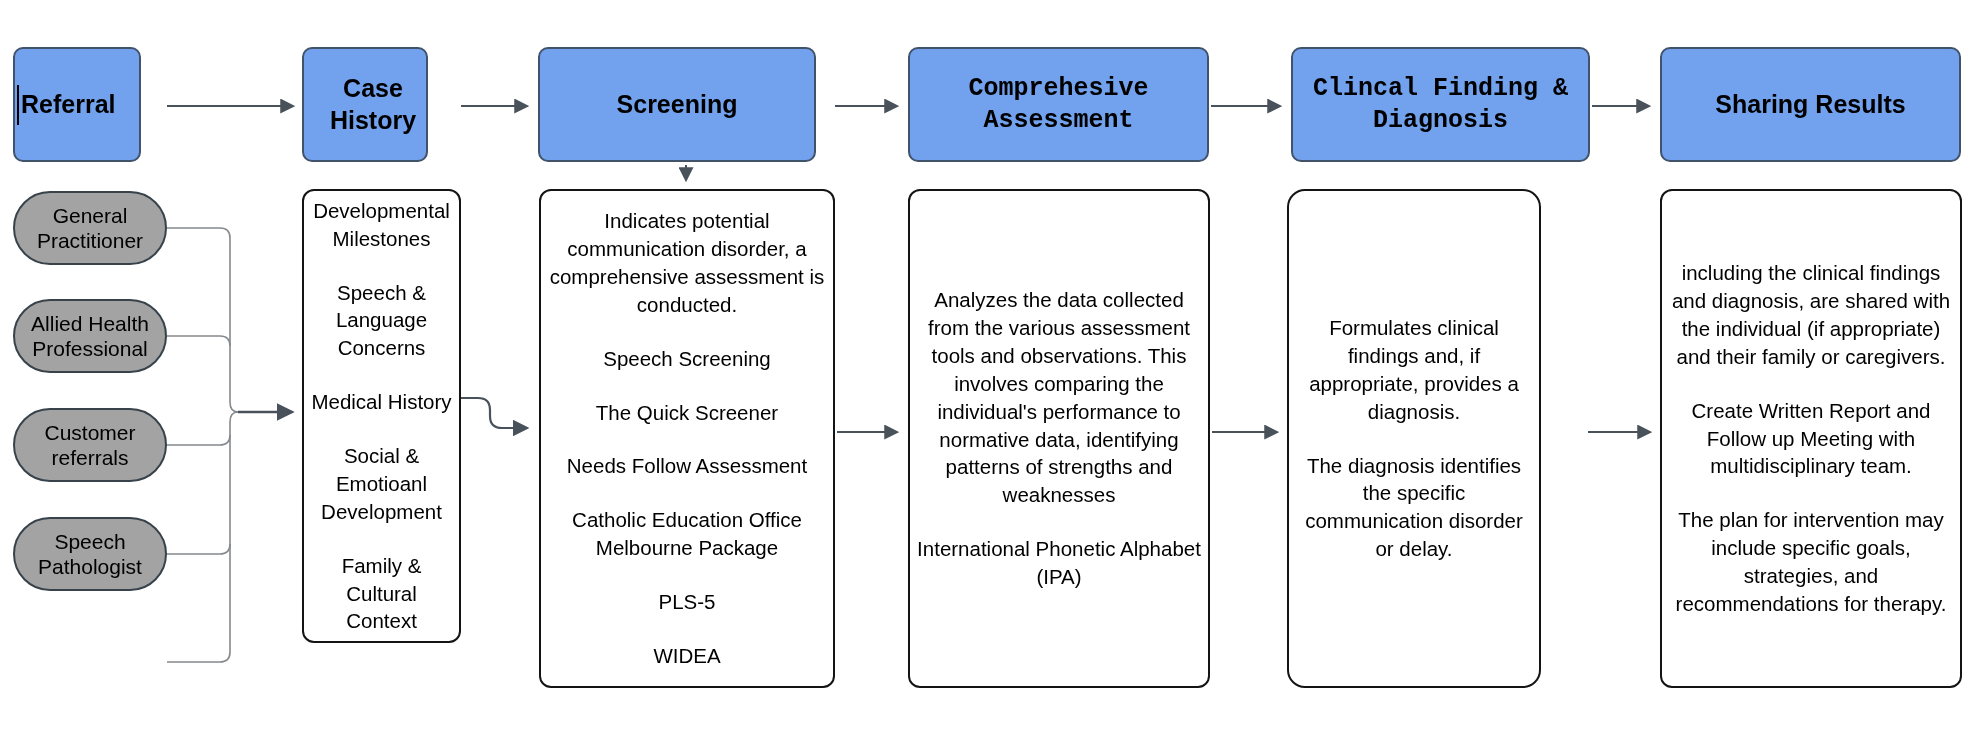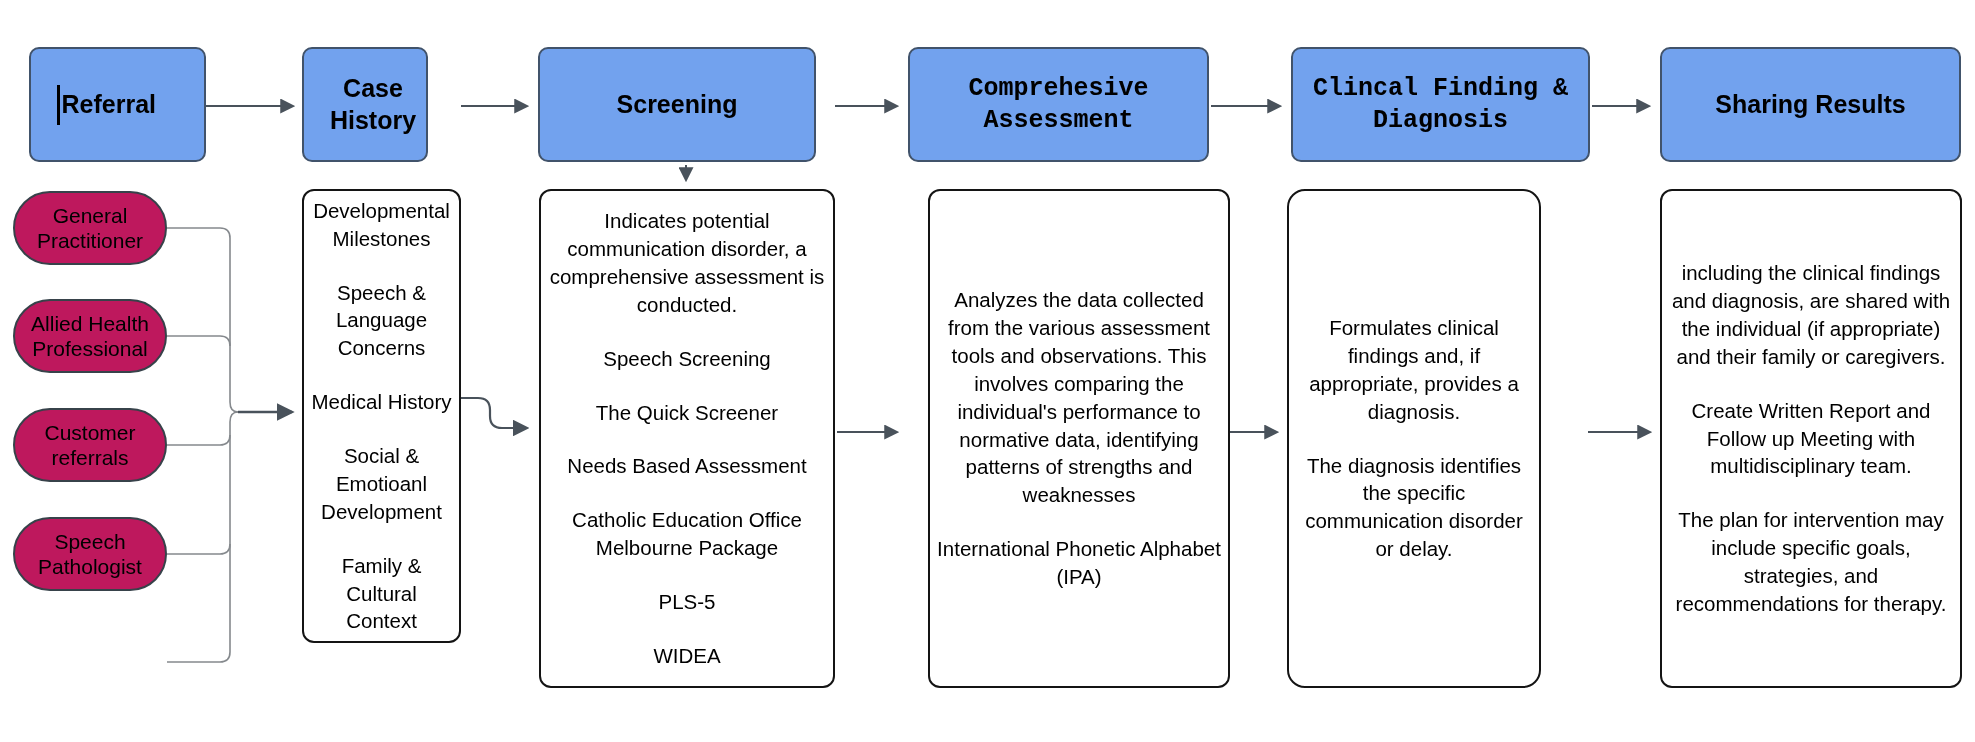--- a/index.html
+++ b/index.html
@@ -11,21 +11,21 @@
   .stage{
     position:absolute;top:47px;height:115px;box-sizing:border-box;
     background:#72a2ee;border:2.5px solid #41536b;border-radius:10px;
     display:flex;align-items:center;justify-content:center;text-align:center;
     font-weight:bold;font-size:25px;line-height:1.25;
   }
   .caret{width:2.5px;height:40px;background:#000;margin-right:2px;flex:0 0 auto;}
   
   .source{
     position:absolute;left:13px;width:154px;height:74px;box-sizing:border-box;
-    background:#be185d;border:2px solid #37424a;border-radius:37px;
+    background:#a3a3a3;border:2px solid #37424a;border-radius:37px;
     display:flex;align-items:center;justify-content:center;text-align:center;
     font-size:21px;line-height:1.2;padding:0 10px;
   }
   
   .detail{
     position:absolute;top:189px;box-sizing:border-box;background:#ffffff;
     border:2.5px solid #141414;border-radius:12px;
     display:flex;flex-direction:column;justify-content:center;
     text-align:center;font-size:20.5px;line-height:1.36;padding:8px 7px;
   }
@@ -59,21 +59,21 @@
     <path d="M167 554 H220 Q230 554 230 544" fill="none" stroke-width="1.6" stroke="#85898d"></path>
     <path d="M167 662 H220 Q230 662 230 652 V422 Q230 412 238 412" fill="none" stroke-width="1.6" stroke="#85898d"></path>
     <path d="M238 412 H292" fill="none" stroke-width="2.4" marker-end="url(#arrowDark)" stroke="#49525b"></path>
 
     <path d="M461 398 H478 Q490 398 490 410 V416 Q490 428 502 428 H527" fill="none" stroke-width="2.2" marker-end="url(#arrowDark)" stroke="#49525b"></path>
     <path d="M837 432 H897" fill="none" stroke-width="2" marker-end="url(#arrowDark)" stroke="#49525b"></path>
     <path d="M1212 432 H1277" fill="none" stroke-width="2" marker-end="url(#arrowDark)" stroke="#49525b"></path>
     <path d="M1588 432 H1650" fill="none" stroke-width="2" marker-end="url(#arrowDark)" stroke="#49525b"></path>
   </svg>
 
-  <div class="stage" style="left:29px;width:177px;padding-right:22px;">
+  <div class="stage" style="left:13px;width:128px;padding-right:22px;">
     <span class="caret"></span>
     <span>Referral</span>
   </div>
   <div class="stage" style="left:302px;width:126px;padding-left:16px;">
     <span>Case History</span>
   </div>
   <div class="stage" style="left:538px;width:278px;">
     <span>Screening</span>
   </div>
   <div class="stage" style="left:908px;width:301px;font-family:Liberation Mono, monospace;">
@@ -104,27 +104,27 @@
     <p class="para">Speech &amp; Language Concerns</p>
     <p class="para">Medical History</p>
     <p class="para">Social &amp; Emotioanl Development</p>
     <p class="para">Family &amp; Cultural Context</p>
   </div>
 
   <div class="detail" style="left:539px;width:296px;height:499px;">
     <p class="para">Indicates  potential communication disorder, a comprehensive assessment is conducted.</p>
     <p class="para">Speech Screening</p>
     <p class="para">The Quick Screener</p>
-    <p class="para">Needs Based Assessment</p>
+    <p class="para">Needs Follow Assessment</p>
     <p class="para">Catholic Education Office Melbourne Package</p>
     <p class="para">PLS-5</p>
     <p class="para">WIDEA</p>
   </div>
 
-  <div class="detail" style="left:928px;width:302px;height:499px;">
+  <div class="detail" style="left:908px;width:302px;height:499px;">
     <p class="para">Analyzes the data collected from the various assessment tools and observations. This involves comparing the individual's performance to normative data, identifying patterns of strengths and weaknesses</p>
     <p class="para">International Phonetic Alphabet (IPA)</p>
   </div>
 
   <div class="detail" style="left:1287px;width:254px;height:499px;border-radius:18px;">
     <p class="para">Formulates clinical findings and, if appropriate, provides a diagnosis.</p>
     <p class="para">The diagnosis identifies the specific communication disorder or delay.</p>
   </div>
 
   <div class="detail" style="left:1660px;width:302px;height:499px;">

